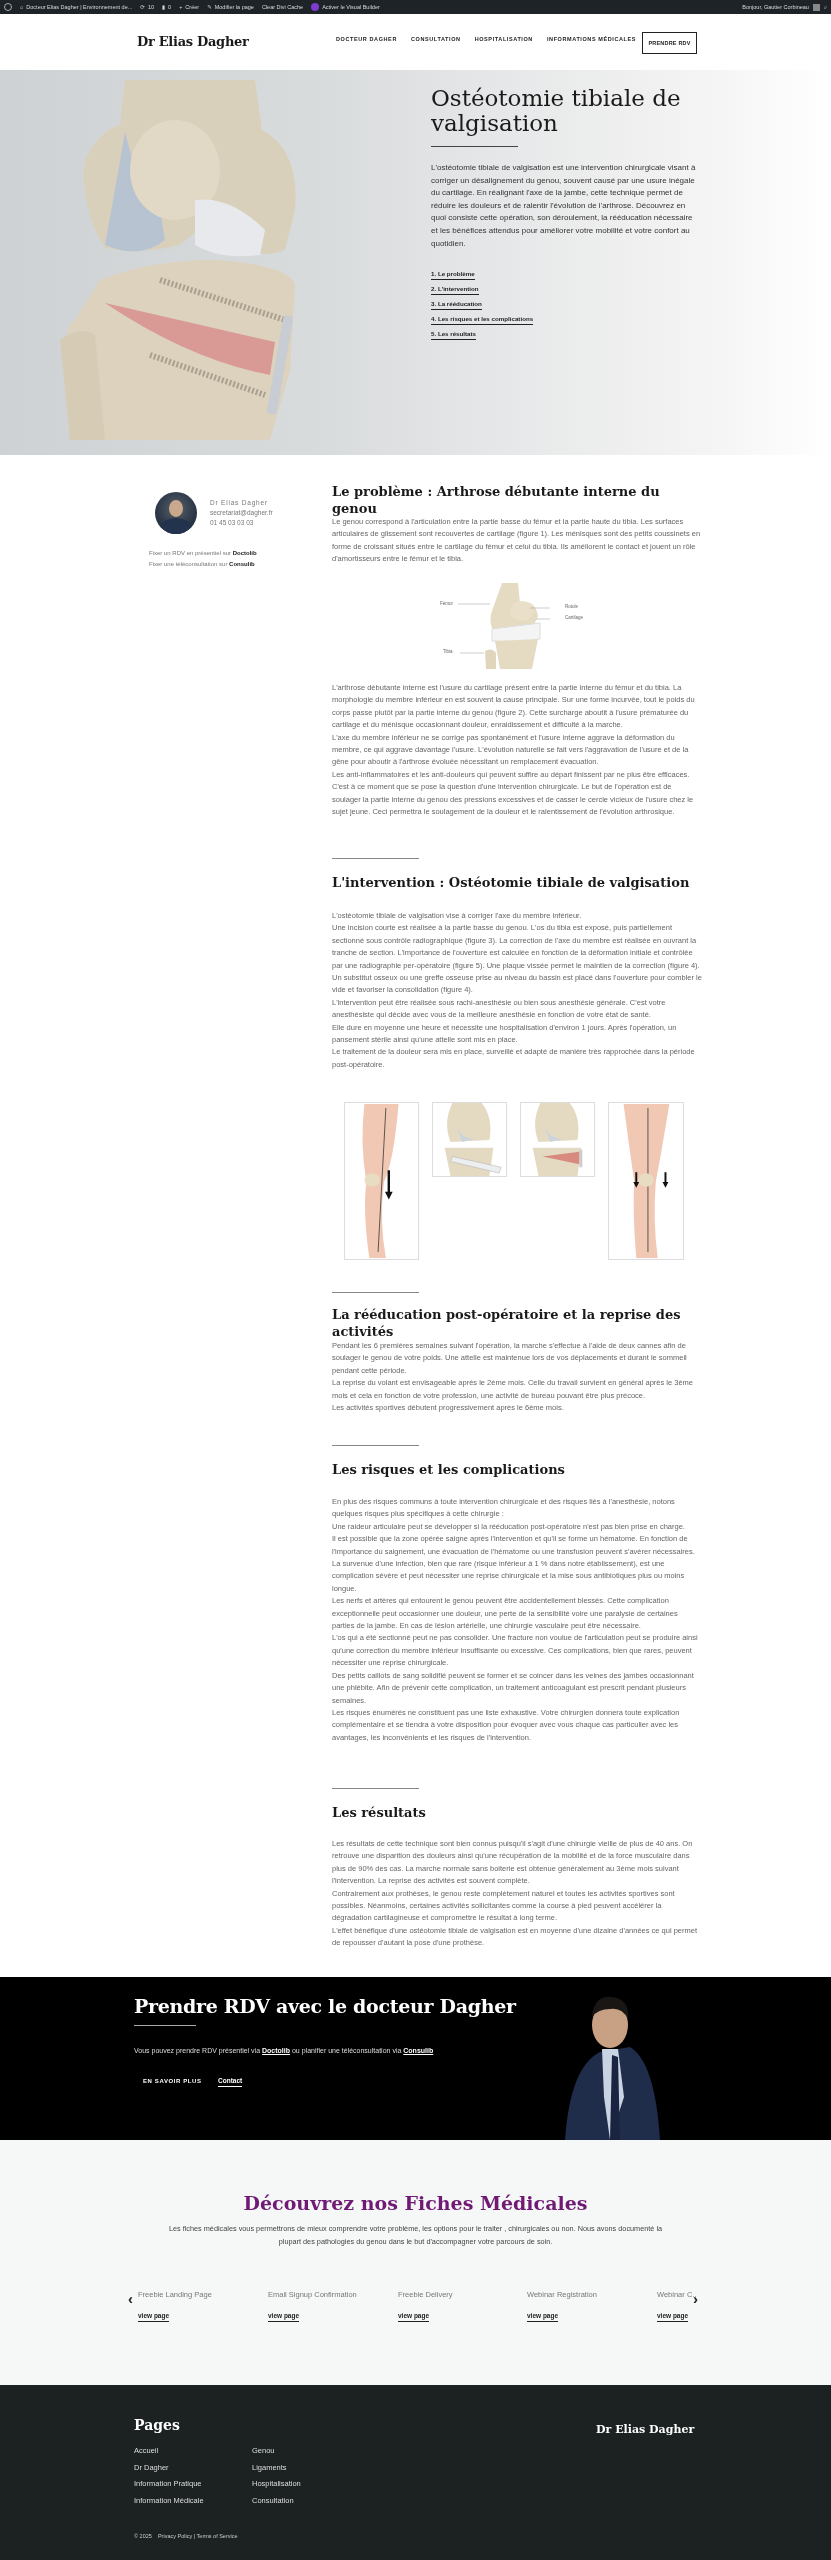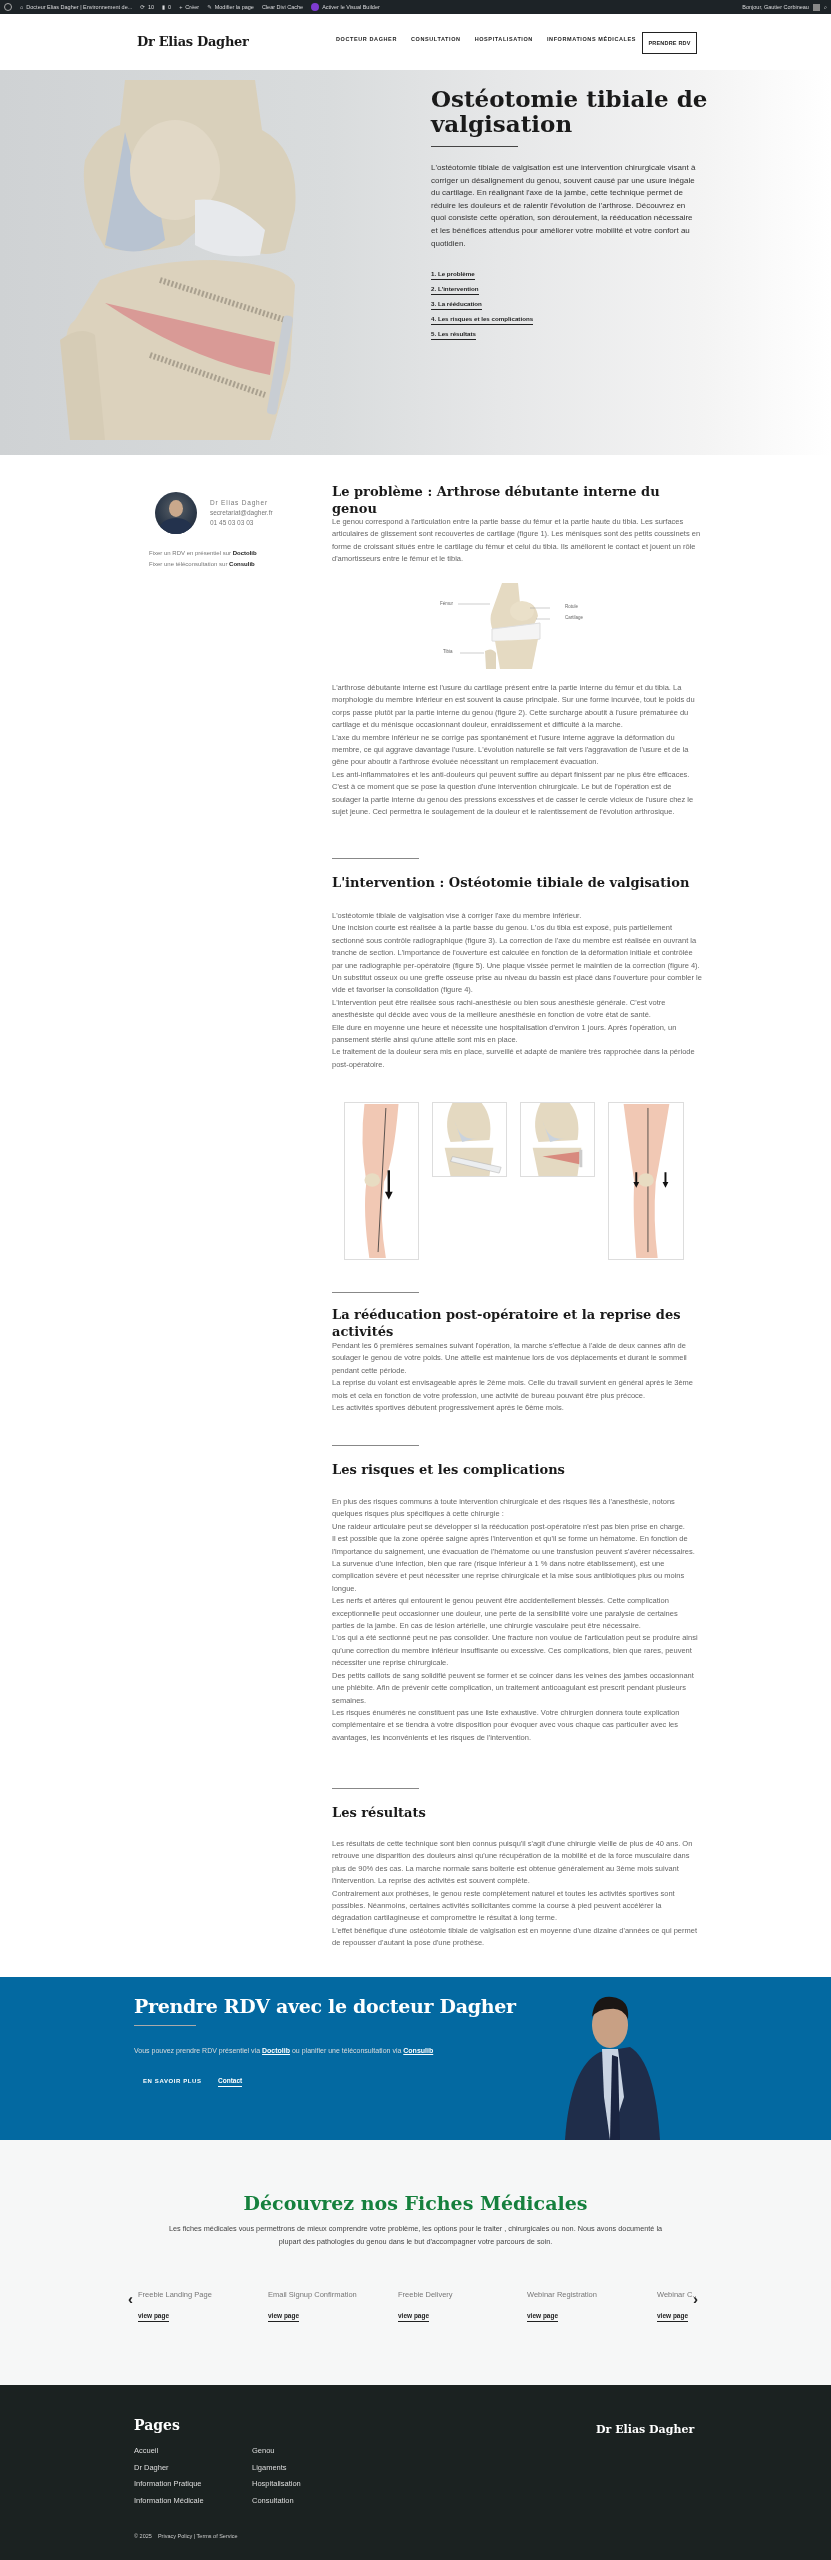--- a/index.html
+++ b/index.html
@@ -18,21 +18,21 @@
 
 
 .header{position:absolute;top:14px;left:0;width:831px;height:56px;background:#fff;display:flex;align-items:center}
 .logo{position:absolute;left:137px;top:20px;font-size:13px;font-weight:bold;color:#1a1a1a;letter-spacing:-0.3px}
 .nav{position:absolute;left:336px;top:22px;display:flex;gap:14px;font-size:5.5px;letter-spacing:0.6px;color:#222;font-weight:bold}
 .rdv-btn{position:absolute;left:642px;top:18px;width:55px;height:22px;border:1.5px solid #222;font-size:5.5px;font-weight:bold;display:flex;align-items:center;justify-content:center;color:#222;letter-spacing:0.2px}
 
 
 .hero{position:absolute;top:70px;left:0;width:831px;height:385px;background:linear-gradient(90deg,#cfd2d4 0%,#d9dcdd 40%,#e6e7e8 60%,#f4f4f4 85%,#fff 100%)}
 .hero-img{position:absolute;left:0;top:0;width:310px;height:385px}
-.hero-title{position:absolute;left:431px;top:16px;width:300px;font-size:23px;line-height:25px;font-weight:bold;color:#1a1a1a}
+.hero-title{position:absolute;left:431px;top:16px;width:300px;font-size:23px;line-height:25px;font-weight:normal;color:#1a1a1a}
 .hero-rule{position:absolute;left:431px;top:76px;width:87px;height:1px;background:#444}
 .hero-text{position:absolute;left:431px;top:92px;width:270px;font-size:8px;line-height:12.6px;color:#333}
 .toc{position:absolute;left:431px;top:200px;display:flex;flex-direction:column;gap:5px}
 .toc a{font-size:6.2px;font-weight:bold;color:#222;border-bottom:1px solid #222;padding-bottom:2px;align-self:flex-start}
 
 
 .side{position:absolute;left:155px;top:492px;width:150px}
 .avatar{position:absolute;left:0;top:0;width:42px;height:42px;border-radius:50%;background:radial-gradient(circle at 50% 40%,#5a6168 0%,#2e3a4a 55%,#1b2430 100%);overflow:hidden}
 .avatar .face{position:absolute;left:14px;top:8px;width:14px;height:17px;border-radius:50%;background:#c9a88c}
 .avatar .suit{position:absolute;left:5px;top:26px;width:32px;height:20px;border-radius:50% 50% 0 0;background:#23324d}
@@ -46,32 +46,32 @@
 .h2{font-size:13px;font-weight:bold;color:#1a1a1a;line-height:17px}
 .para{font-size:7.5px;line-height:12.4px;color:#666}
 .rule{width:87px;height:1px;background:#888;position:absolute}
 
 
 .fig1{position:absolute;left:440px;top:581px;width:120px;height:88px}
 .figrow{position:absolute;left:344px;top:1102px;width:340px;height:160px}
 .f{position:absolute;background:#fff;border:1px solid #ddd}
 
 
-.cta{position:absolute;left:0;top:1977px;width:831px;height:163px;background:#0369a1}
+.cta{position:absolute;left:0;top:1977px;width:831px;height:163px;background:#000000}
 .cta-title{position:absolute;left:134px;top:18px;font-size:19px;color:#fff;font-weight:bold;letter-spacing:-0.3px}
 .cta-rule{position:absolute;left:134px;top:48px;width:62px;height:1px;background:#aaa}
 .cta-text{position:absolute;left:134px;top:70px;font-size:7px;color:#ddd;white-space:nowrap}
 .cta-text u{color:#fff;font-weight:bold}
 .cta-btn1{position:absolute;left:143px;top:101px;font-size:6px;color:#fff;font-weight:bold;letter-spacing:0.6px}
 .cta-btn2{position:absolute;left:218px;top:100px;font-size:6.5px;color:#fff;font-weight:bold;border-bottom:1px solid #fff;padding-bottom:2px}
 .cta-photo{position:absolute;left:560px;top:10px;width:110px;height:153px}
 
 
 .fiches{position:absolute;left:0;top:2140px;width:831px;height:245px;background:#f6f7f7}
-.fiches-title{position:absolute;left:0;width:831px;top:52px;text-align:center;font-size:19px;font-weight:bold;color:#15803d}
+.fiches-title{position:absolute;left:0;width:831px;top:52px;text-align:center;font-size:19px;font-weight:bold;color:#701a75}
 .fiches-text{position:absolute;left:160px;width:511px;top:83px;text-align:center;font-size:7.3px;line-height:12.5px;color:#444}
 .carousel{position:absolute;left:130px;top:150px;width:570px;height:50px}
 .card{position:absolute;top:0;width:100px}
 .card .t{font-size:7.5px;color:#777;white-space:nowrap;overflow:hidden}
 .card .vp{display:inline-block;margin-top:13px;font-size:6.5px;font-weight:bold;color:#222;border-bottom:1px solid #222;padding-bottom:2px}
 .arrow{position:absolute;top:150px;font-size:15px;color:#222;font-weight:bold}
 
 
 .footer{position:absolute;left:0;top:2385px;width:831px;height:175px;background:#1b2221;color:#ddd}
 .f-pages{position:absolute;left:134px;top:32px;font-size:14px;color:#fff;font-weight:bold}

